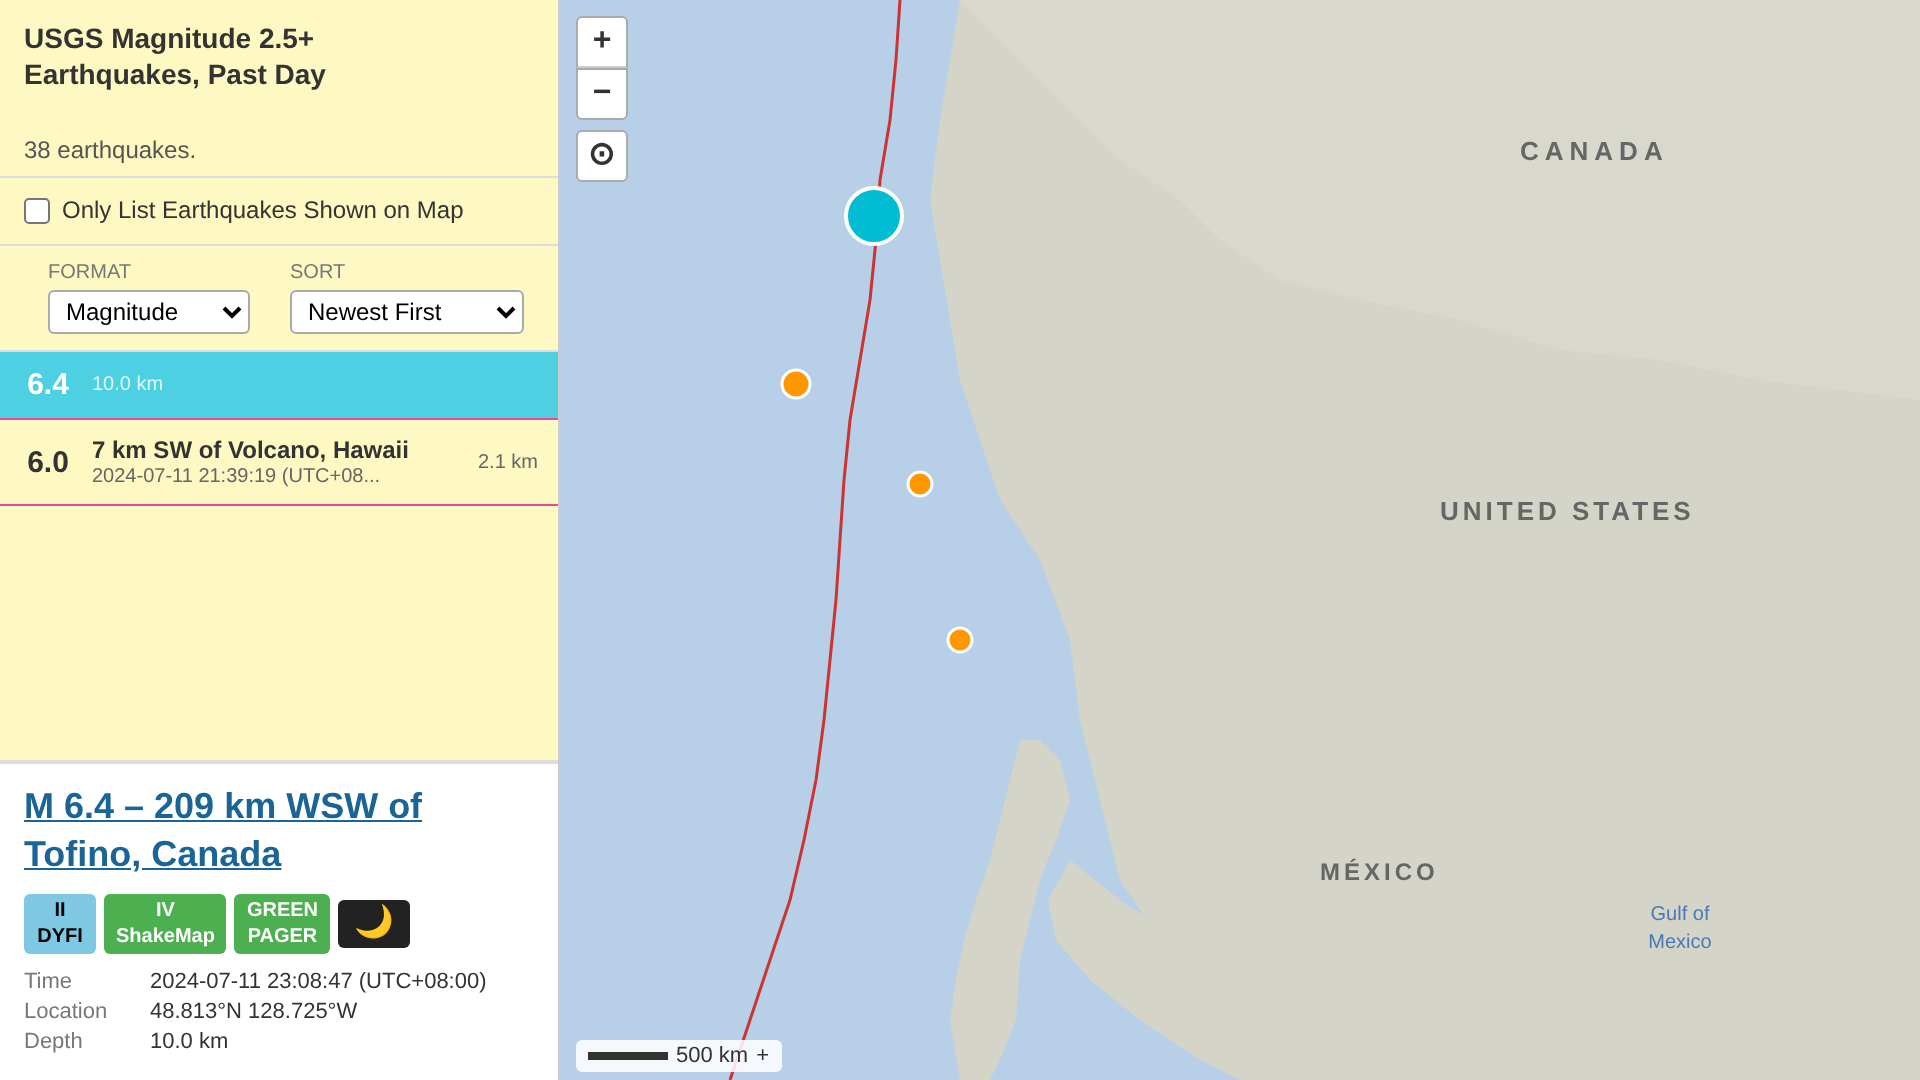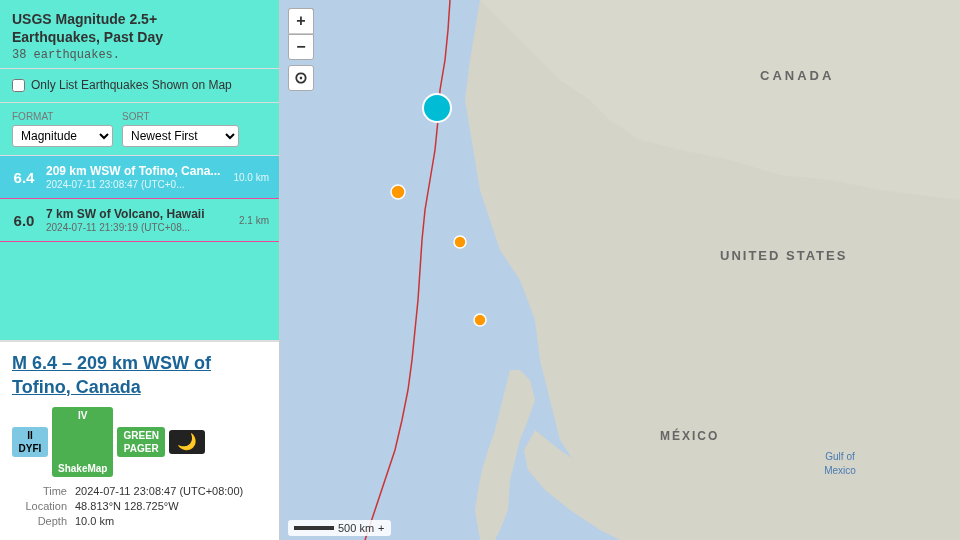--- a/index.html
+++ b/index.html
@@ -3,21 +3,21 @@
   <meta charset="utf-8">
   <style>
     * { box-sizing: border-box; margin: 0; padding: 0; }
     body { font-family: Arial, sans-serif; font-size: 12px; display: flex; width: 960px; height: 540px; overflow: hidden; background: #fff; }
 
     
     #left-panel {
       width: 280px;
       min-width: 280px;
       height: 540px;
-      background: #5eead4;
+      background: #fef9c3;
       border-right: 1px solid #ccc;
       display: flex;
       flex-direction: column;
       overflow: hidden;
     }
 
     .panel-header {
       padding: 10px 12px 6px;
       border-bottom: 1px solid #ddd;
     }
@@ -25,22 +25,21 @@
     .panel-title {
       font-size: 14px;
       font-weight: bold;
       color: #333;
       line-height: 1.3;
     }
 
     .earthquake-count {
       font-size: 12px;
       color: #555;
-      margin-top: 2px;
-      font-family: Liberation Mono, monospace;
+      margin-top: 22px;
     }
 
     .filter-row {
       display: flex;
       align-items: flex-start;
       gap: 6px;
       padding: 8px 12px;
       border-bottom: 1px solid #ddd;
     }
 
@@ -50,22 +49,22 @@
     }
 
     .filter-label {
       font-size: 12px;
       color: #333;
       line-height: 1.4;
     }
 
     .format-sort-row {
       display: flex;
-      gap: 9px;
-      padding: 8px 12px;
+      gap: 20px;
+      padding: 8px 24px;
       border-bottom: 1px solid #ddd;
     }
 
     .format-group, .sort-group {
       display: flex;
       flex-direction: column;
       gap: 3px;
     }
 
     .field-label {
@@ -192,40 +191,38 @@
     }
 
     .badge-dyfi {
       background: #7ec8e3;
       color: #000;
     }
 
     .badge-shakemap {
       background: #4caf50;
       color: #fff;
-      gap: 40px;
     }
 
     .badge-pager {
       background: #4caf50;
       color: #fff;
     }
 
     .badge-moon {
       background: #222;
       color: #aaa;
       font-size: 16px;
       padding: 2px 6px;
       border-radius: 3px;
     }
 
     .detail-table {
       font-size: 11px;
       color: #333;
-      text-align: right;
     }
 
     .detail-row {
       display: flex;
       gap: 8px;
       margin-bottom: 3px;
     }
 
     .detail-key {
       color: #777;
@@ -338,24 +335,20 @@
         <option>Largest First</option>
         <option>Smallest First</option>
       </select>
     </div>
   </div>
 
   <div class="earthquake-list">
 
     <div class="eq-item active">
       <div class="eq-mag">6.4</div>
-      <div class="eq-info">
-        <div class="eq-location">209 km WSW of Tofino, Cana...</div>
-        <div class="eq-time">2024-07-11 23:08:47 (UTC+0...</div>
-      </div>
       <div class="eq-depth">10.0 km</div>
     </div>
 
     <div class="eq-item">
       <div class="eq-mag">6.0</div>
       <div class="eq-info">
         <div class="eq-location">7 km SW of Volcano, Hawaii</div>
         <div class="eq-time">2024-07-11 21:39:19 (UTC+08...</div>
       </div>
       <div class="eq-depth">2.1 km</div>

